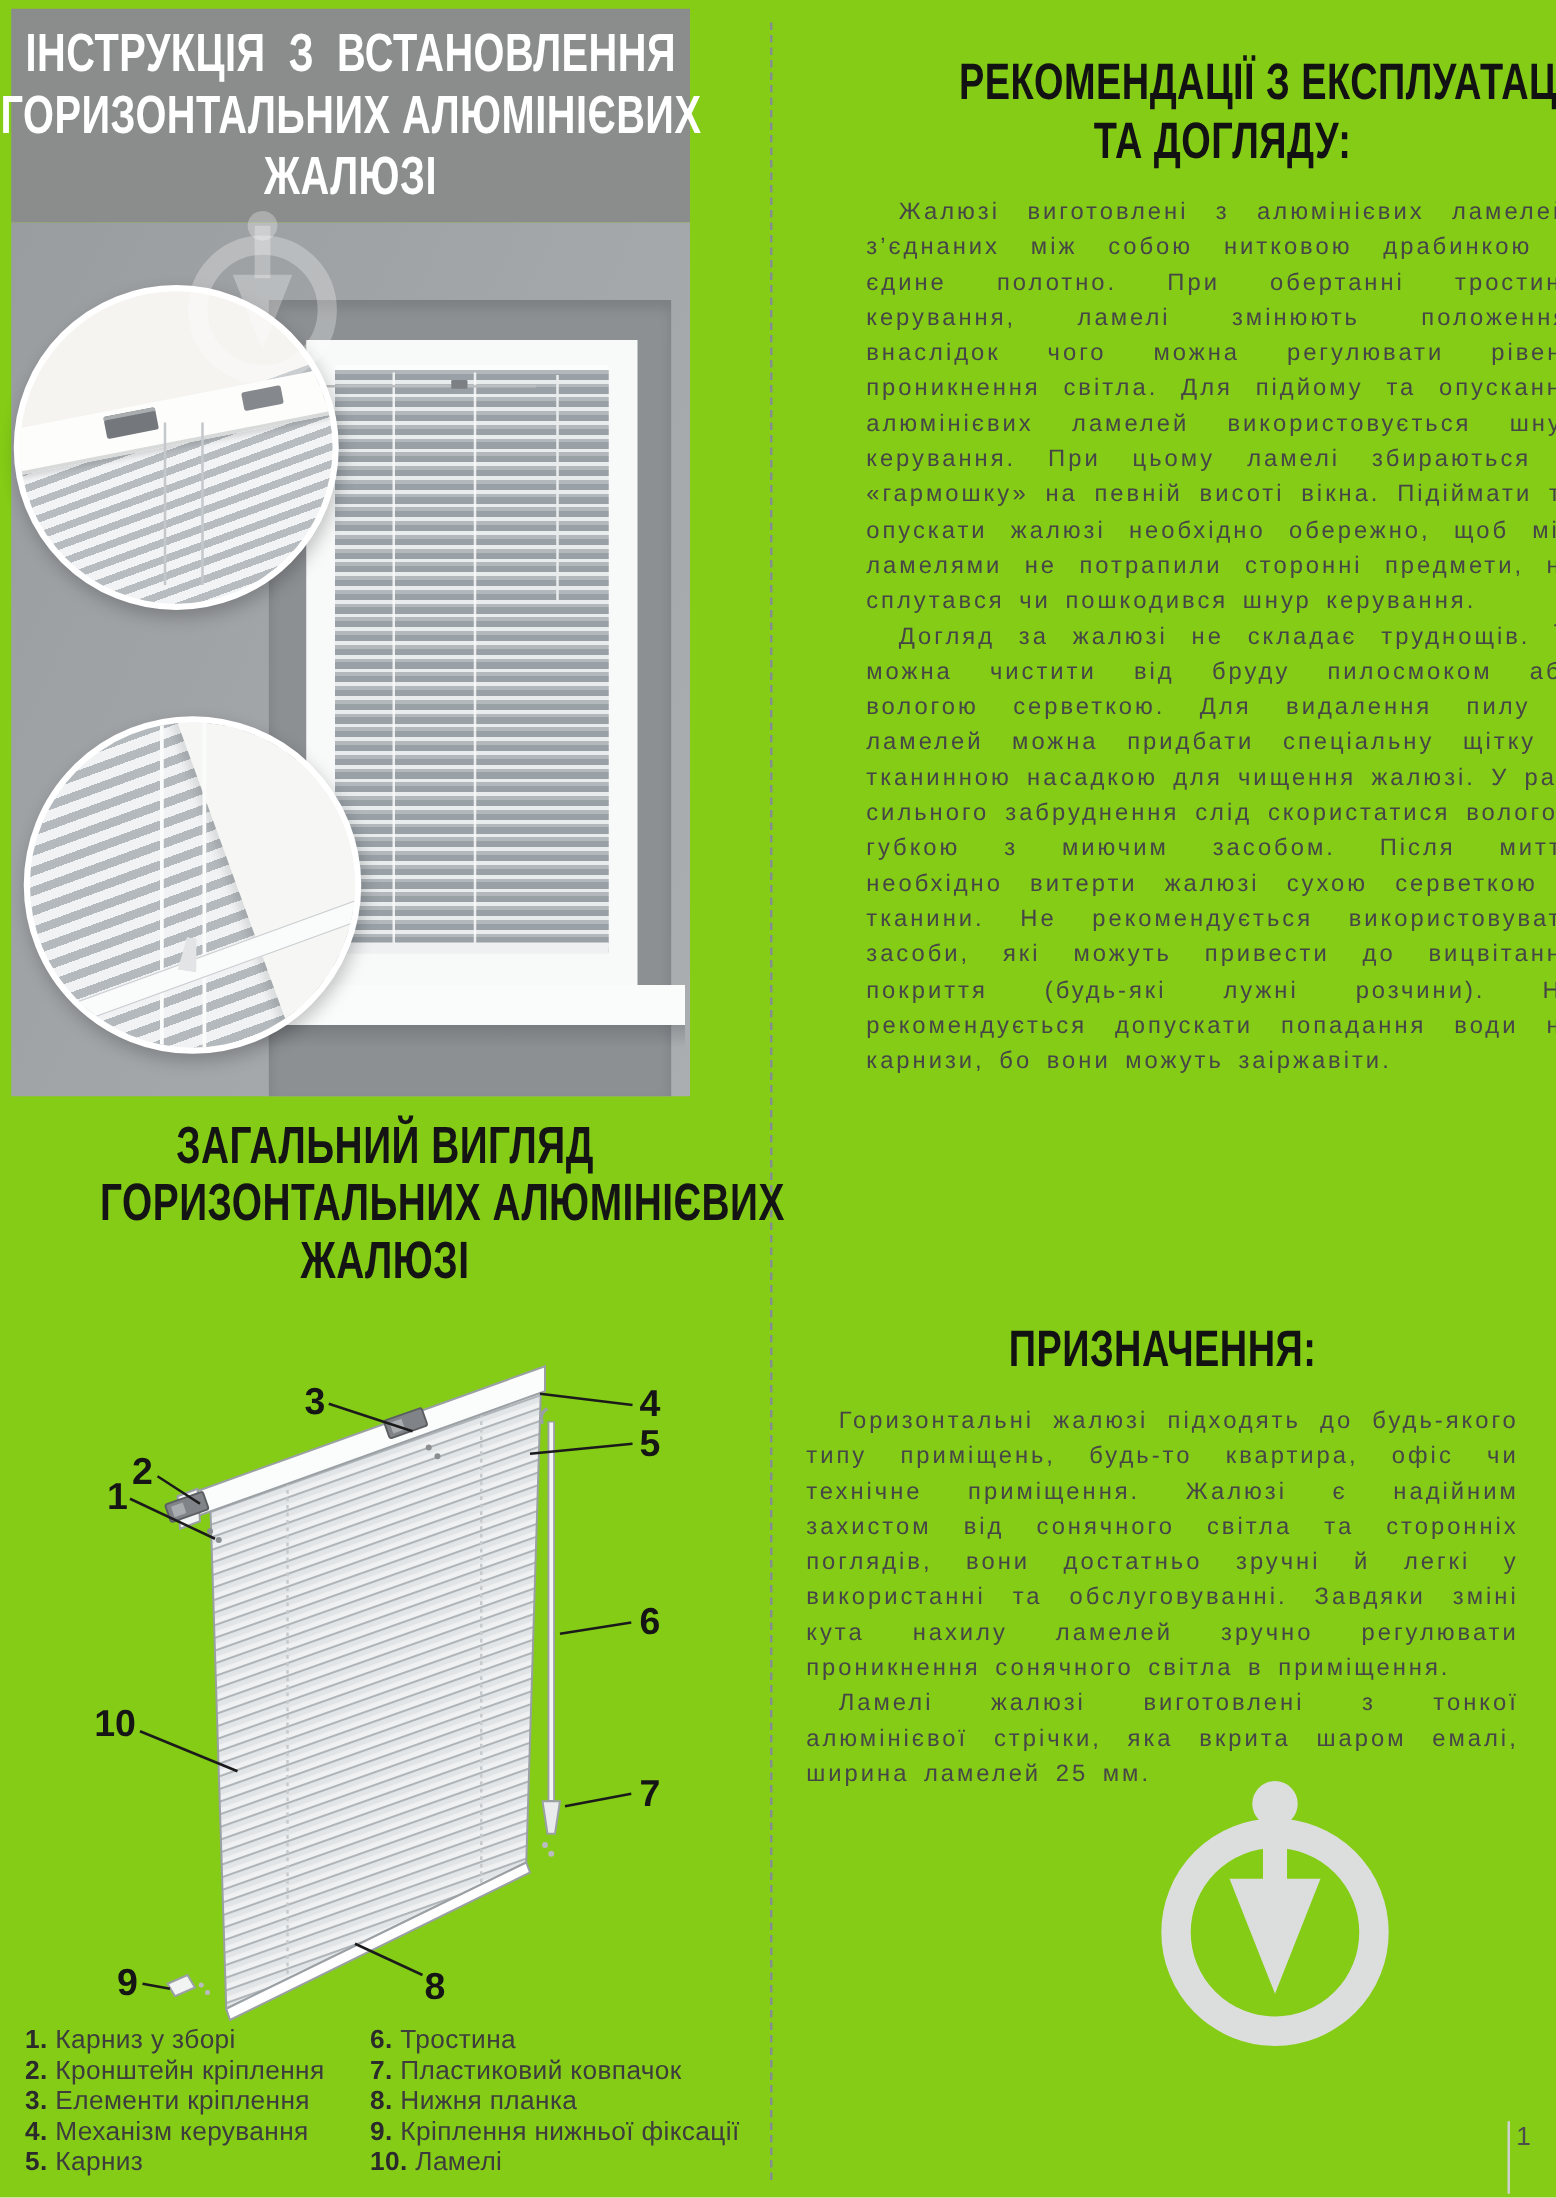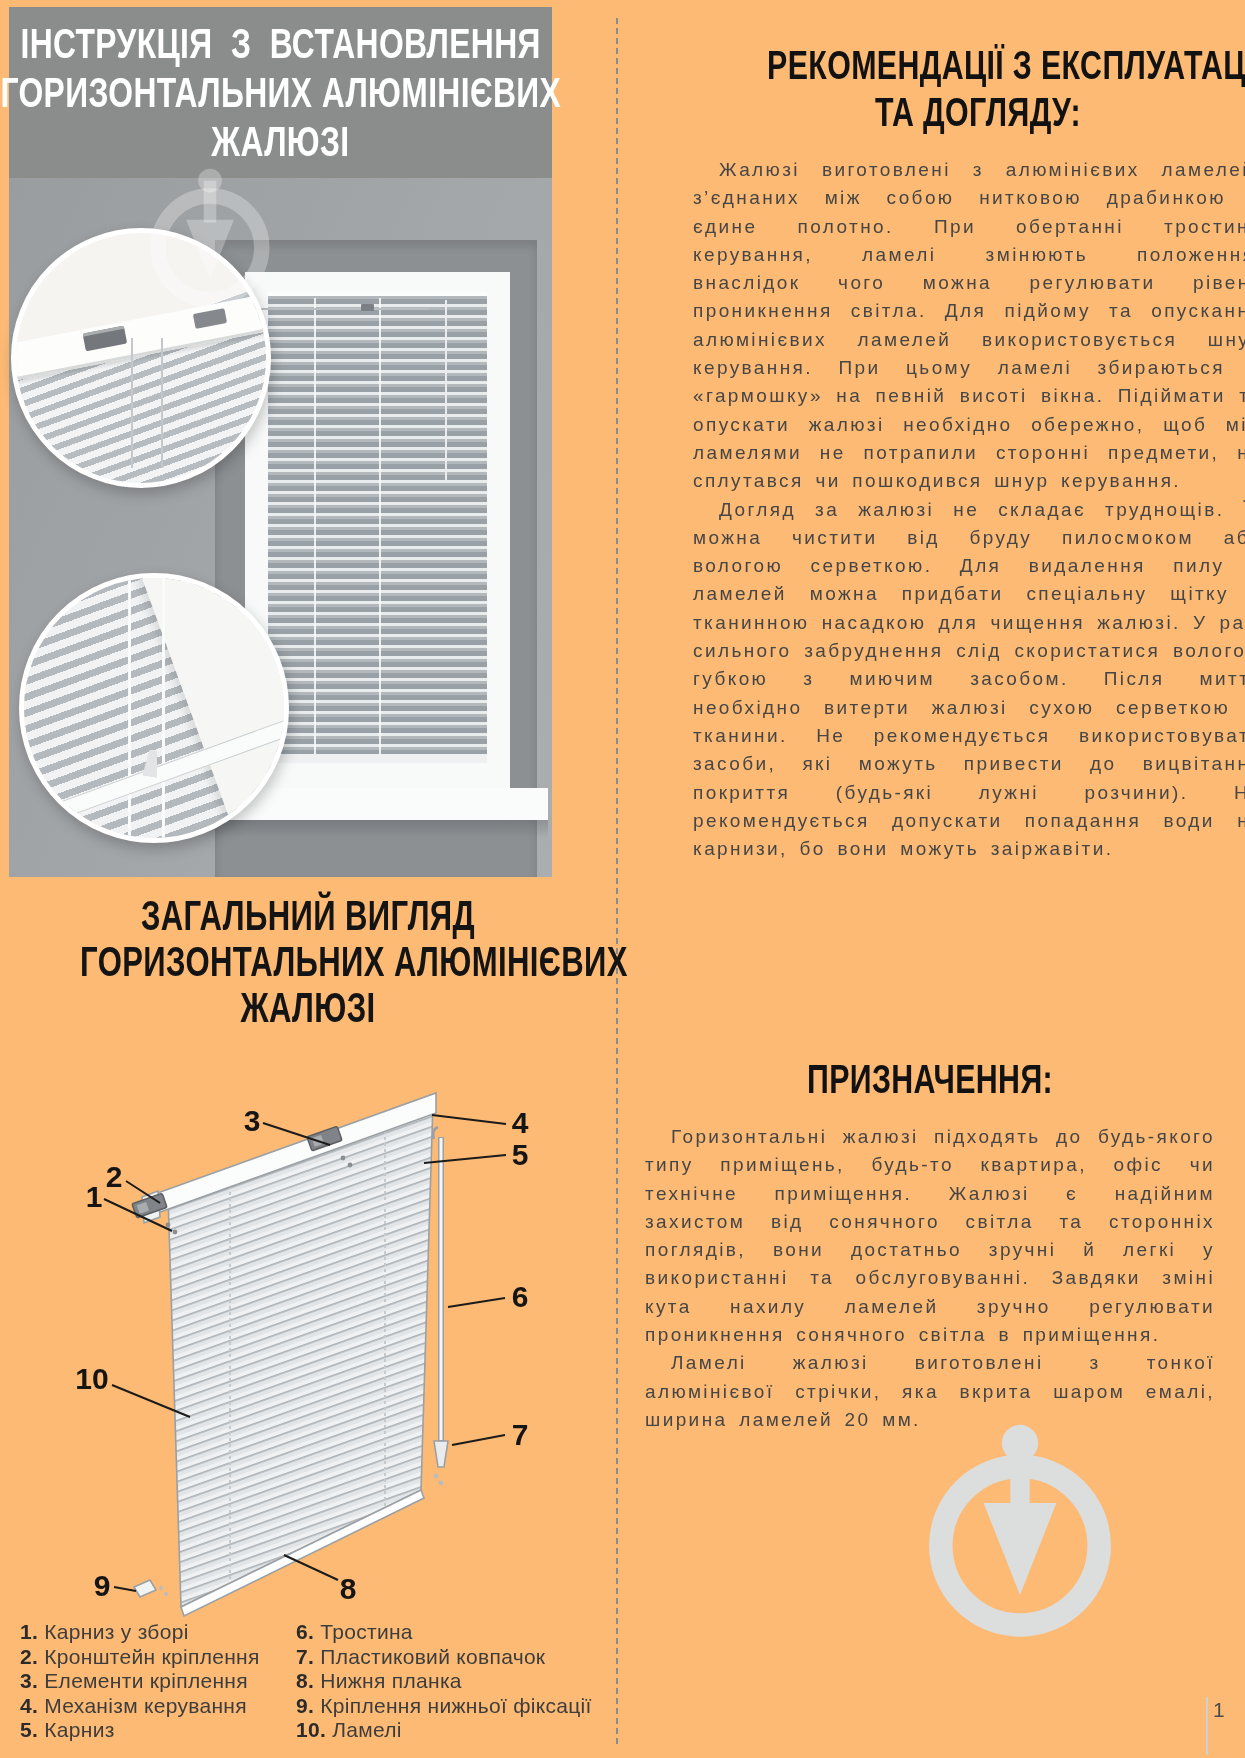--- a/index.html
+++ b/index.html
@@ -1,16 +1,16 @@
 <!DOCTYPE html>
 <html><head>
 <meta charset="utf-8">
 <style>
   html,body{margin:0;padding:0;background:#fff;}
-  .page{position:relative;width:1245px;height:1758px;background:#fdba74;overflow:hidden;
+  .page{position:relative;width:1245px;height:1758px;background:#84cc16;overflow:hidden;
         font-family:"Liberation Sans",sans-serif;}
   .abs{position:absolute;}
 
   
   .divider{left:616px;top:18px;height:1726px;width:0;border-left:2px dashed #868d91;}
 
   
   .cond{font-weight:bold;transform:scaleX(0.74);transform-origin:50% 50%;white-space:pre;
         letter-spacing:0.5px;}
   .cline{text-align:center;}
@@ -258,20 +258,20 @@
       <p>Догляд за жалюзі не складає труднощів. Їх можна чистити від бруду пилосмоком або вологою серветкою. Для видалення пилу з ламелей можна придбати спеціальну щітку з тканинною насадкою для чищення жалюзі. У разі сильного забруднення слід скористатися вологою губкою з миючим засобом. Після миття необхідно витерти жалюзі сухою серветкою з тканини. Не рекомендується використовувати засоби, які можуть привести до вицвітання покриття (будь-які лужні розчини). Не рекомендується допускати попадання води на карнизи, бо вони можуть заіржавіти.</p>
     </div>
   </div>
 
   <div class="abs rightcol purpose">
     <div class="sec-heading">
       <div class="cond cline">ПРИЗНАЧЕННЯ:</div>
     </div>
     <div class="body-block">
       <p>Горизонтальні жалюзі підходять до будь-якого типу приміщень, будь-то квартира, офіс чи технічне приміщення. Жалюзі є надійним захистом від сонячного світла та сторонніх поглядів, вони достатньо зручні й легкі у використанні та обслуговуванні. Завдяки зміні кута нахилу ламелей зручно регулювати проникнення сонячного світла в приміщення.</p>
-      <p>Ламелі жалюзі виготовлені з тонкої алюмінієвої стрічки, яка вкрита шаром емалі, ширина ламелей 20 мм.</p>
+      <p>Ламелі жалюзі виготовлені з тонкої алюмінієвої стрічки, яка вкрита шаром емалі, ширина ламелей 25 мм.</p>
     </div>
   </div>
 
   <div class="abs pageno-line"></div>
   <div class="abs pageno">1</div>
 
 </div>
 
 </body></html>

